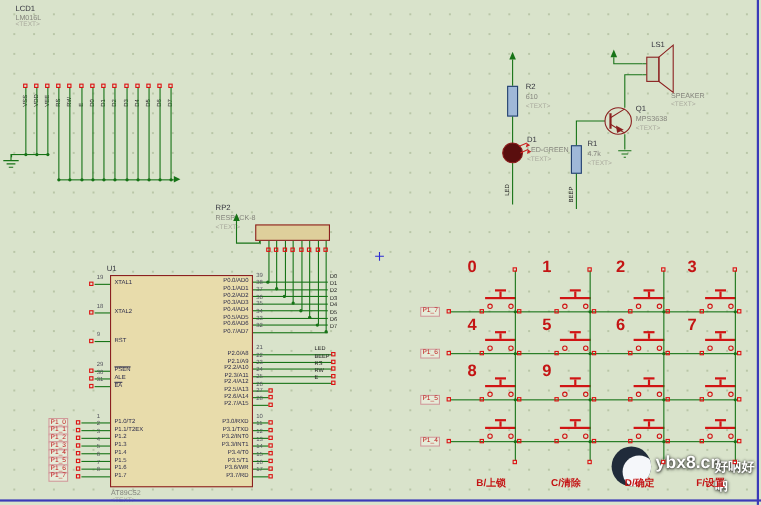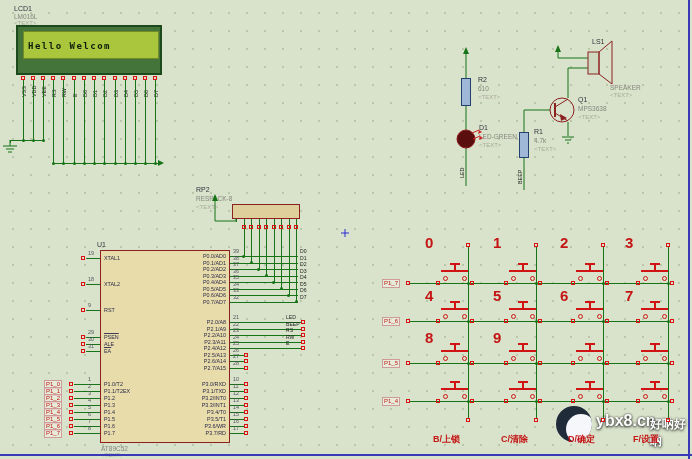--- a/index.html
+++ b/index.html
@@ -45,25 +45,20 @@
   .hot{position:absolute}
 </style>
 </head>
 <body>
 
 <div id="canvas">
 
   <div class="t ref" style="left:14px;top:5px">LCD1</div>
   <div class="t val" style="left:14px;top:13px">LM016L</div>
   <div class="t ph" style="left:14px;top:20px">&lt;TEXT&gt;</div>
-  <div class="lcd-body" style="left:16px;top:25px;width:146px;height:50px">
-    <div class="lcd-screen">
-      <span class="lcd-text">Hello Welcom</span>
-    </div>
-  </div>
 
   <div class="res" style="left:461px;top:78px;width:10px;height:28px"></div>
   <div class="t ref" style="left:478px;top:76px">R2</div>
   <div class="t val" style="left:478px;top:85px">610</div>
   <div class="t ph" style="left:478px;top:94px">&lt;TEXT&gt;</div>
   <div class="t ref" style="left:479px;top:124px">D1</div>
   <div class="t val" style="left:479px;top:133px">LED-GREEN</div>
   <div class="t ph" style="left:479px;top:142px">&lt;TEXT&gt;</div>
   <div class="hot" style="left:455px;top:128px;width:22px;height:22px"></div>
 

